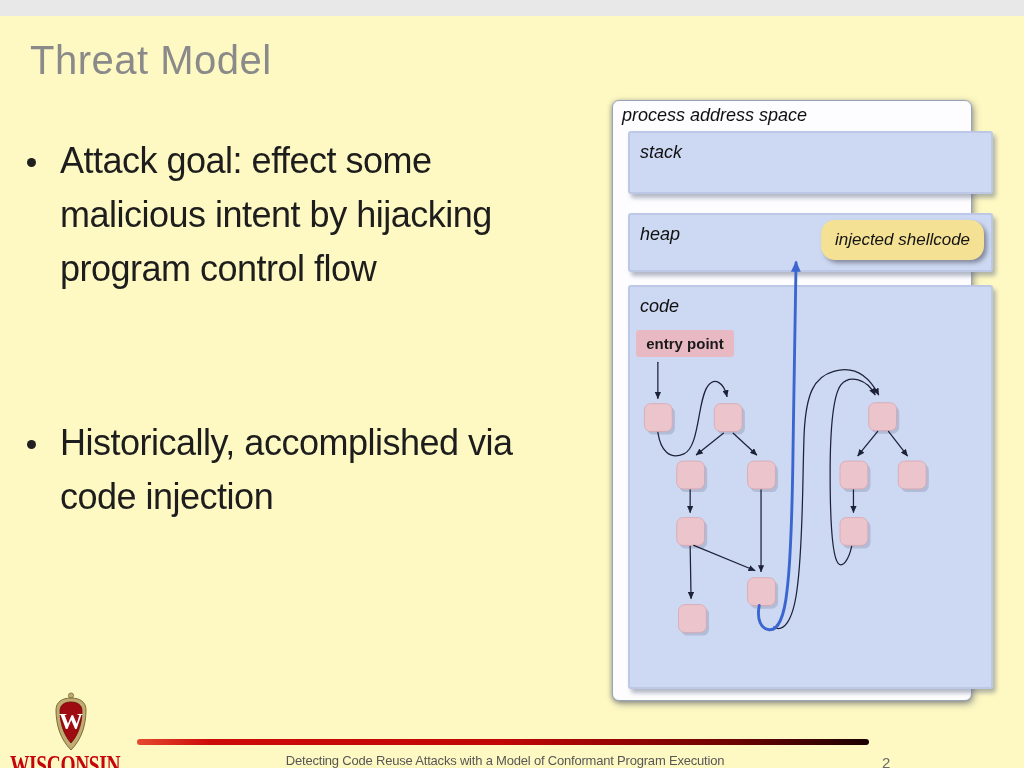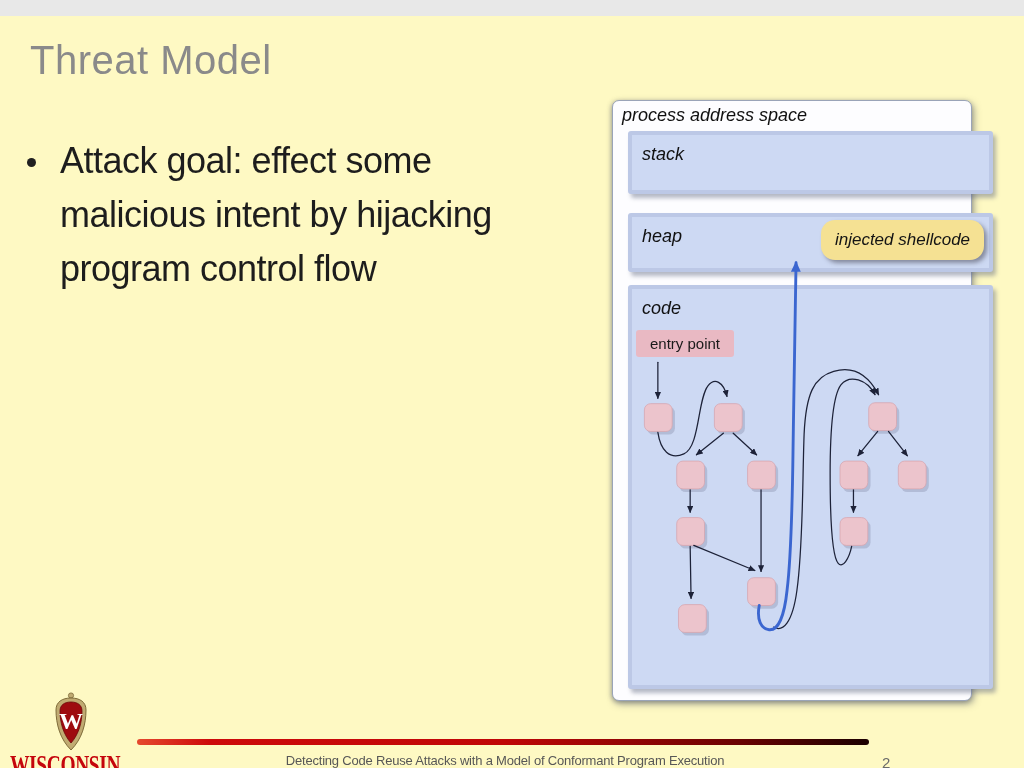--- a/index.html
+++ b/index.html
@@ -28,21 +28,21 @@
     position:absolute;left:612px;top:84px;width:360px;height:601px;
     background:#fdfdff;border:1.5px solid #9aa4b8;border-radius:7px;
     box-shadow:2px 3px 7px rgba(70,78,95,0.5), -1px 1px 4px rgba(70,78,95,0.35);
     box-sizing:border-box;
   }
   .diagram-title{
     position:absolute;left:9px;top:4px;font-size:18px;font-style:italic;color:#101010;
   }
   .mem{
     position:absolute;left:15px;width:365px;background:#cdd9f3;
-    border:4px solid #0c4a6e;border-radius:3px;box-sizing:border-box;
+    border:2px solid #0c4a6e;border-radius:3px;box-sizing:border-box;
     box-shadow:3px 4px 4px rgba(90,100,125,0.45);
   }
   .mem-stack{top:30px;height:63px;}
   .mem-heap{top:112px;height:59px;}
   .mem-code{top:184px;height:404px;}
   .mem-label{
     position:absolute;left:10px;top:9px;font-size:18px;font-style:italic;color:#101010;
   }
   .shellcode{
     position:absolute;left:208px;top:119px;width:163px;height:40px;
@@ -93,39 +93,43 @@
 
 <div class="slide">
 
   <div class="slide-title">Threat Model</div>
 
   <div class="bullet b1">
     <span class="dot"></span>
     <span class="btext">Attack goal: effect some malicious intent by hijacking program control flow</span>
   </div>
 
+  <div class="bullet b2">
+    <span class="dot"></span>
+    <span class="btext">Historically, accomplished via code injection</span>
+  </div>
 
   <div class="diagram">
     <div class="diagram-title">process address space</div>
 
     <div class="mem mem-stack" style="background: rgb(205, 217, 243); border-color: rgb(188, 200, 230);">
       <span class="mem-label">stack</span>
     </div>
 
     <div class="mem mem-heap" style="background: rgb(205, 217, 243); border-color: rgb(188, 200, 230);">
       <span class="mem-label">heap</span>
     </div>
 
     <div class="mem mem-code" style="background: rgb(205, 217, 243); border-color: rgb(188, 200, 230);">
       <span class="mem-label">code</span>
     </div>
 
     <div class="shellcode" style="background: rgb(245, 225, 147);">injected shellcode</div>
 
-    <div class="entry" style="background: rgb(233, 185, 195);">entry point</div>
+    <div class="entry" style="background: rgb(233, 185, 195); font-weight: bold;">entry point</div>
 
     <svg id="flow-svg" viewBox="0 0 399 601">
       <defs>
         <marker id="ah-dark" markerUnits="userSpaceOnUse" markerWidth="8" markerHeight="7" refX="7" refY="3.5" orient="auto">
           <path id="ah-dark-path" d="M0 0 L8 3.5 L0 7 Z" fill="#1d2238"></path>
         </marker>
         <marker id="ah-blue" markerUnits="userSpaceOnUse" markerWidth="12" markerHeight="11" refX="10" refY="5.5" orient="auto">
           <path id="ah-blue-path" d="M0 0 L12 5.5 L0 11 Z" fill="#3b66d0"></path>
         </marker>
       </defs>

